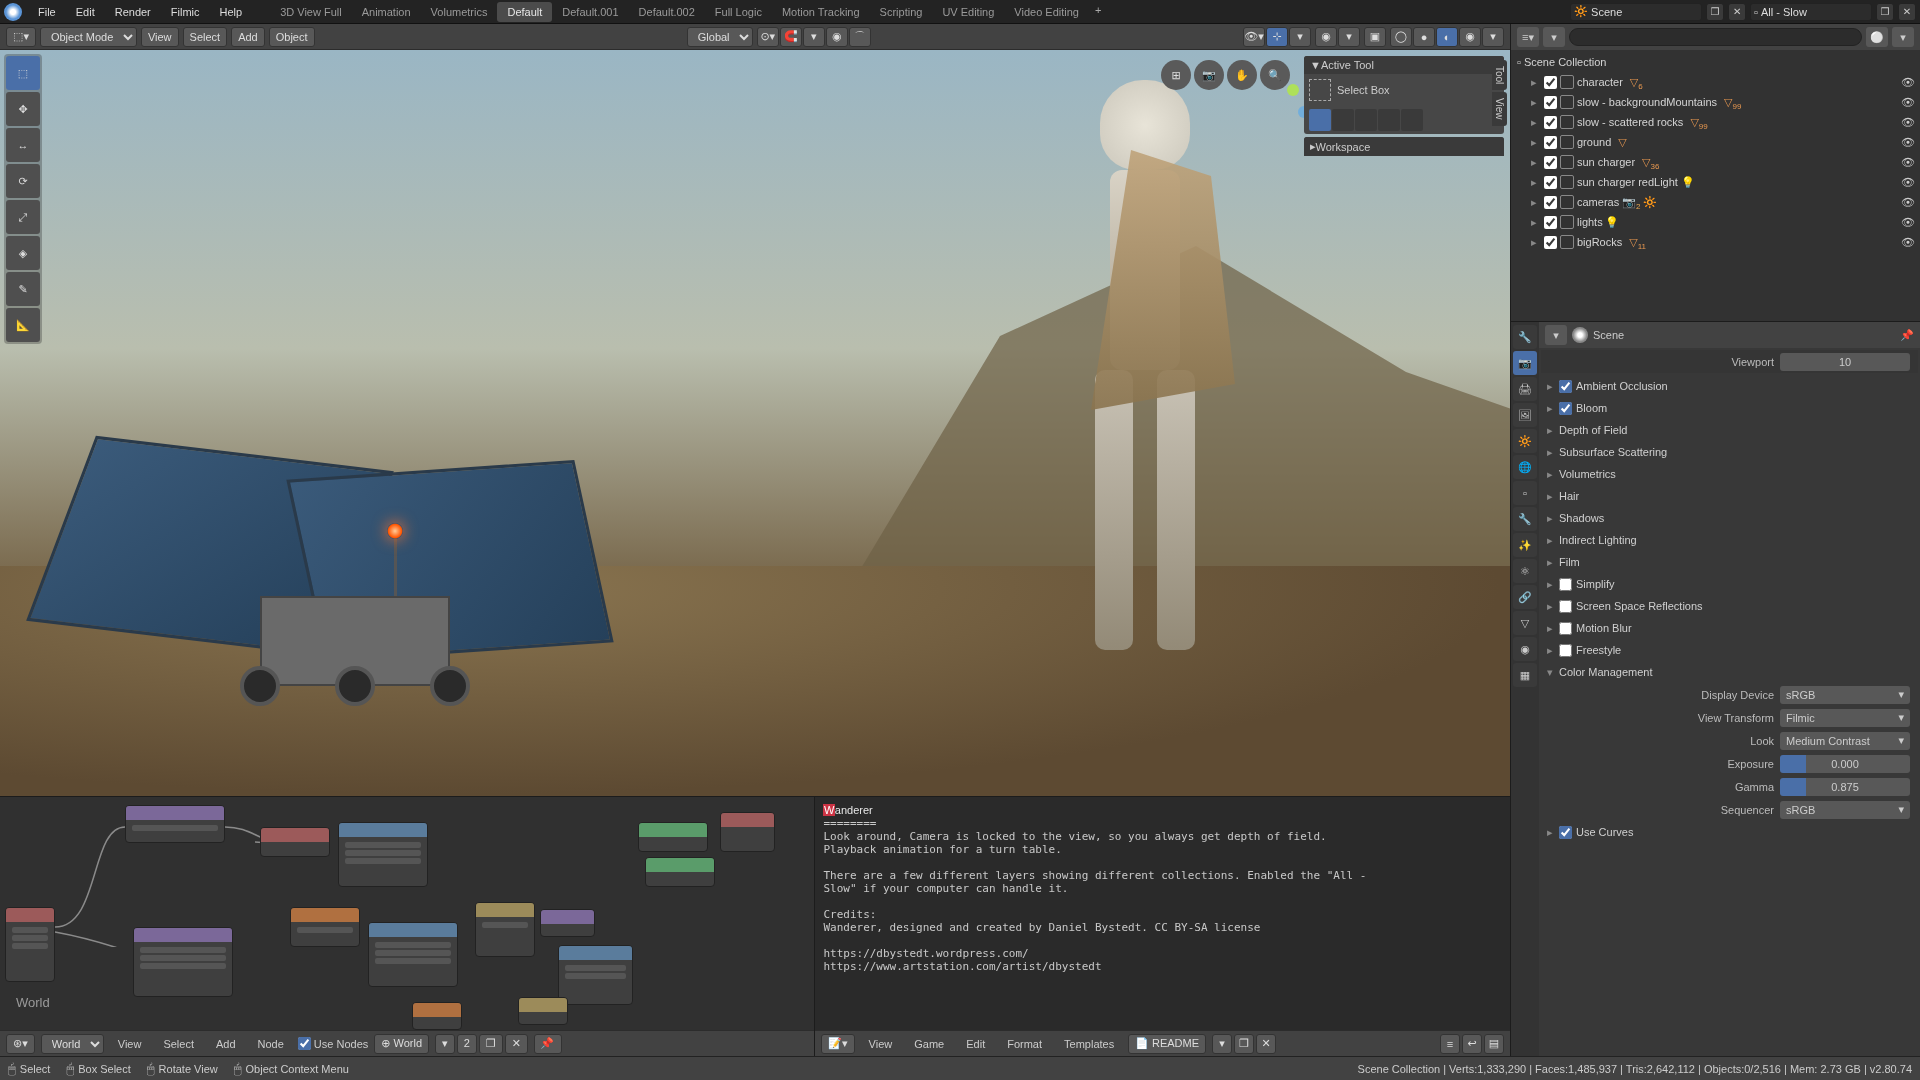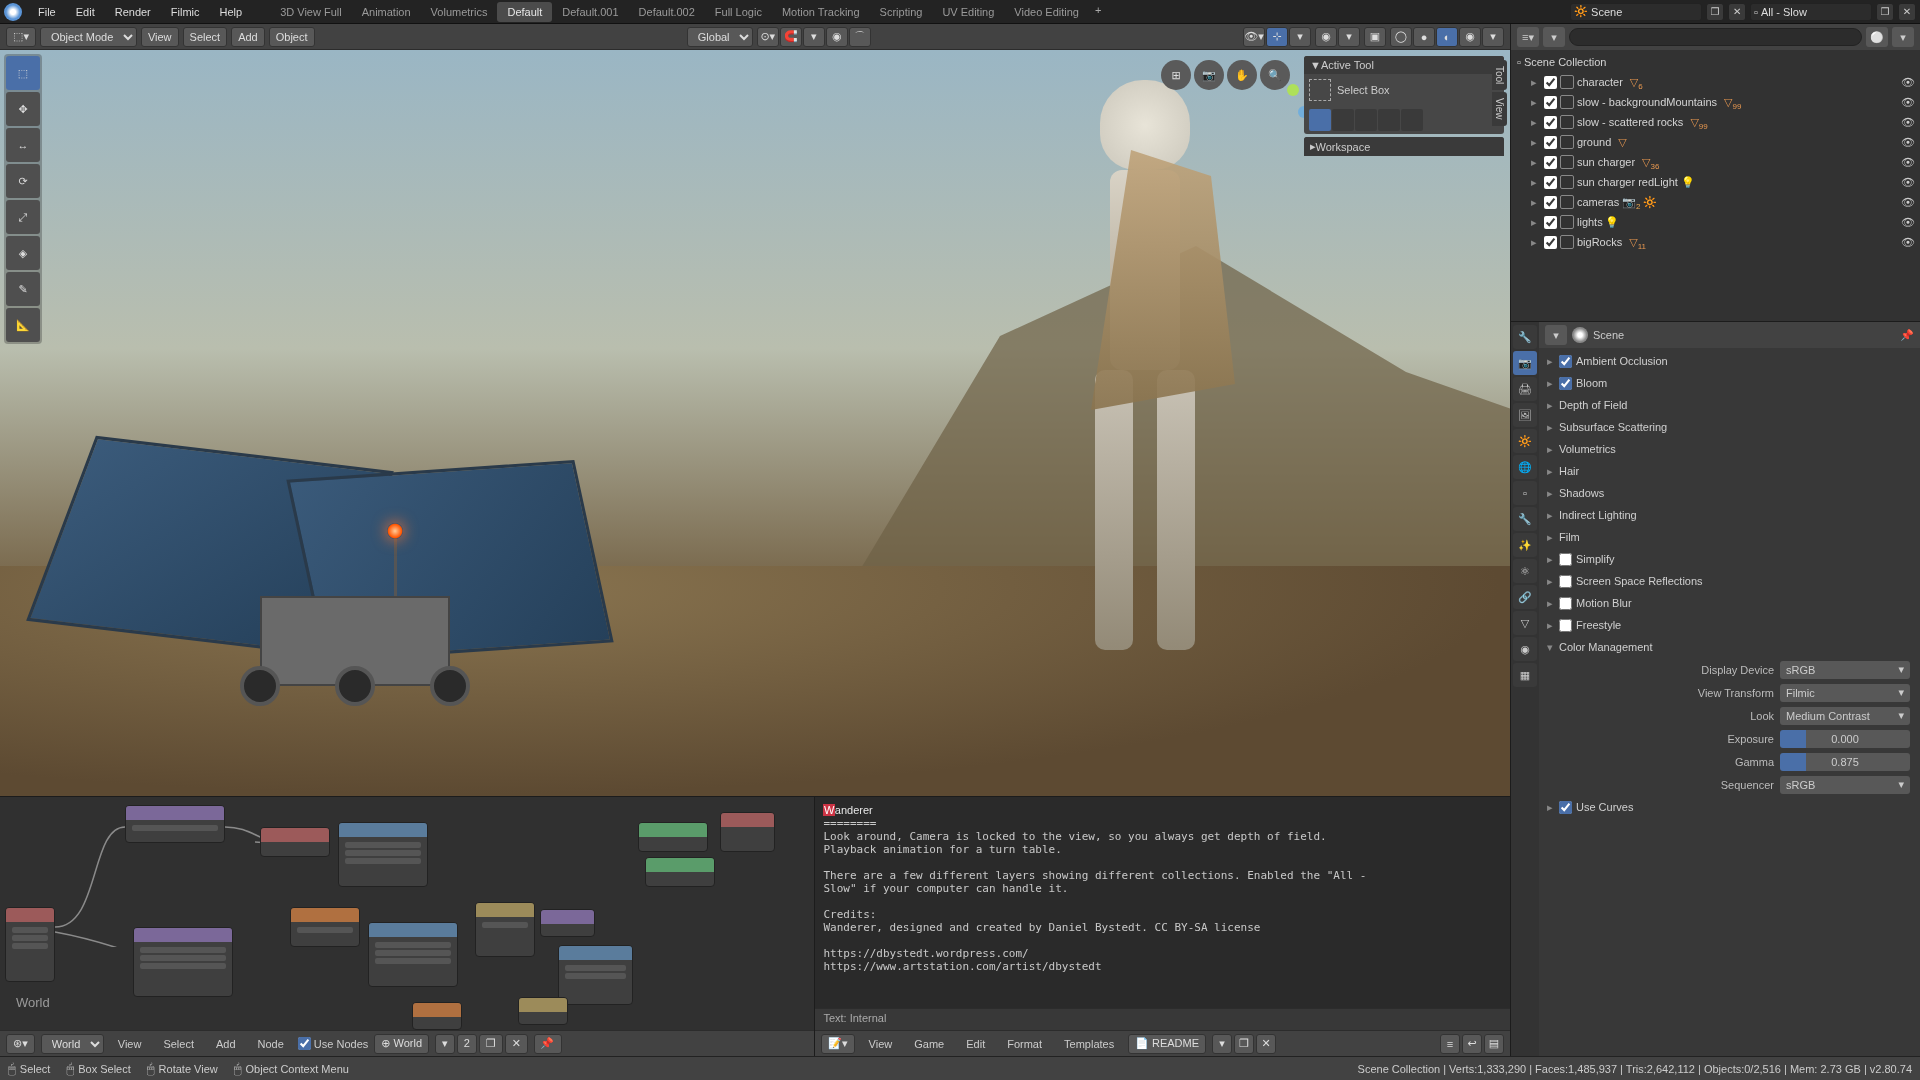--- a/index.html
+++ b/index.html
@@ -415,21 +415,20 @@
 
 There are a few different layers showing different collections. Enabled the "All -
 Slow" if your computer can handle it.
 
 Credits:
 Wanderer, designed and created by Daniel Bystedt. CC BY-SA license
 
 https://dbystedt.wordpress.com/
 https://www.artstation.com/artist/dbystedt</pre>
         </div>
-        <div class="te-status">Text: Internal</div>
         <div class="te-footer">
           <div class="btn">📝▾</div>
           <div class="menu-item">View</div>
           <div class="menu-item">Game</div>
           <div class="menu-item">Edit</div>
           <div class="menu-item">Format</div>
           <div class="menu-item">Templates</div>
           <div class="btn">📄 <span>README</span></div>
           <div style="display:flex; gap:2px;">
             <div class="btn icon-small">▾</div>
@@ -567,20 +566,24 @@
       </div>
       <div class="props-body">
         <div class="props-head">
           <div class="ob" style="width:22px;height:20px;background:#585858;border-radius:3px;display:flex;align-items:center;justify-content:center;">▾</div>
           <div class="scene-ic"></div>
           <span>Scene</span>
           <div style="flex:1"></div>
           <span>📌</span>
         </div>
         <div class="props-scroll">
+          <div class="prop-sub clipped" style="background:#353535; margin-bottom:2px;">
+            <span class="slabel">Viewport</span>
+            <div class="sval num">10</div>
+          </div>
           <div id="prop-panels">
               <div class="prop-row">
                 <span class="caret">▸</span>
                 <input type="checkbox" class="pcb" checked="" style="">
                 <span class="plabel">Ambient Occlusion</span>
               </div>
               <div class="prop-row">
                 <span class="caret">▸</span>
                 <input type="checkbox" class="pcb" checked="" style="">
                 <span class="plabel">Bloom</span>

